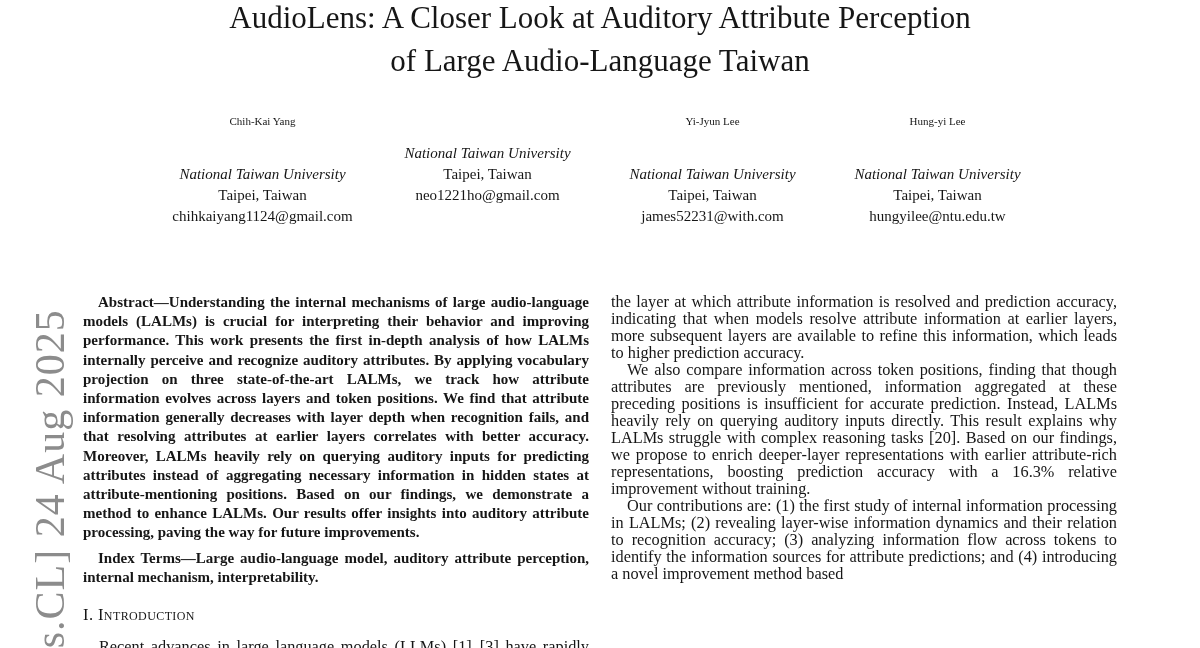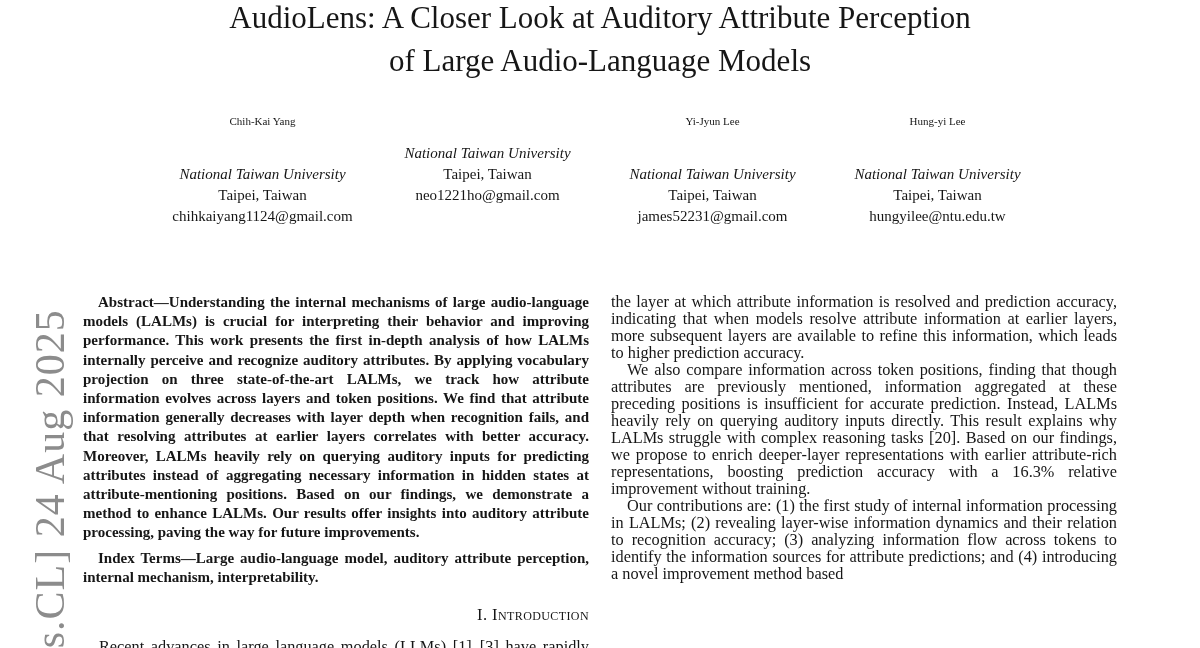--- a/index.html
+++ b/index.html
@@ -48,58 +48,58 @@
   .col { flex: 1 1 0; min-width: 0; }
   .abstract, .indexterms {
     font-weight: bold;
     font-size: 15px;
     line-height: 19.2px;
     text-indent: 15px;
   }
   .indexterms { margin-top: 6px; }
   .lead { }
   .section-heading {
-    text-align: right;
+    text-align: left;
     font-weight: normal;
     font-variant: small-caps;
     font-size: 16.5px;
     letter-spacing: 0.4px;
     margin: 18px 0 13px 0;
     text-indent: 0;
   }
   .bodytext { font-size: 16.3px; line-height: 17px; }
   .indent { text-indent: 16px; }
 </style>
 </head>
 <body>
 
 <div class="watermark">cs.CL] 24 Aug 2025</div>
 
 <h1 class="title">
   <span>AudioLens: A Closer Look at Auditory Attribute Perception</span>
-  <span>of Large Audio-Language Models</span>
+  <span>of Large Audio-Language Taiwan</span>
 </h1>
 
 <div class="authors">
   <div class="author">
     <div class="name">Chih-Kai Yang</div>
     <div class="affil">National Taiwan University</div>
     <div class="city">Taipei, Taiwan</div>
     <div class="email">chihkaiyang1124@gmail.com</div>
   </div>
   <div class="author">
     <div class="affil">National Taiwan University</div>
     <div class="city">Taipei, Taiwan</div>
     <div class="email">neo1221ho@gmail.com</div>
   </div>
   <div class="author">
     <div class="name">Yi-Jyun Lee</div>
     <div class="affil">National Taiwan University</div>
     <div class="city">Taipei, Taiwan</div>
-    <div class="email">james52231@gmail.com</div>
+    <div class="email">james52231@with.com</div>
   </div>
   <div class="author">
     <div class="name">Hung-yi Lee</div>
     <div class="affil">National Taiwan University</div>
     <div class="city">Taipei, Taiwan</div>
     <div class="email">hungyilee@ntu.edu.tw</div>
   </div>
 </div>
 
 <div class="columns">

